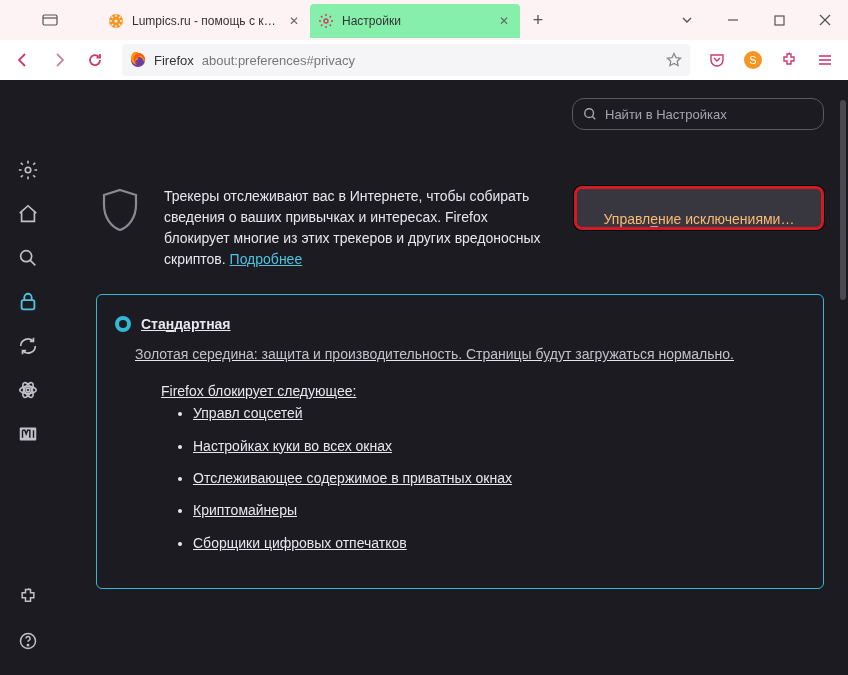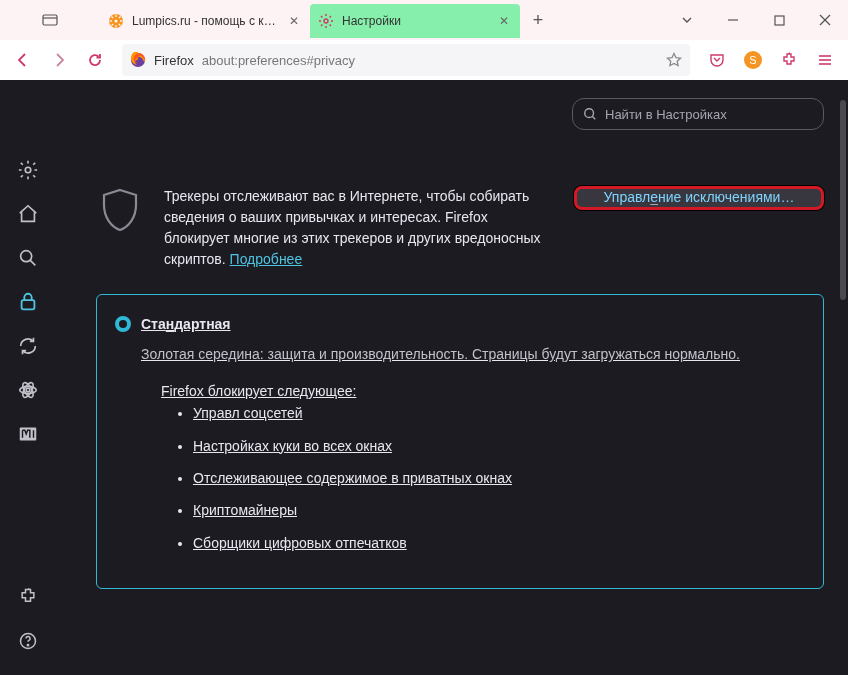--- a/index.html
+++ b/index.html
@@ -146,48 +146,48 @@
   align-items: flex-start;
   gap: 20px;
   clear: both;
   padding-top: 56px;
 }
 .shield-ico { width: 48px; height: 48px; flex-shrink: 0; }
 .intro-text { flex: 1; font-size: 14px; line-height: 1.5; color: #e8e6ef; padding-right: 12px; }
 .intro-text a { color: #4fc3e0; text-decoration: underline; margin-top: 48px; }
 .except-btn {
   width: 250px;
-  height: 24px;
+  height: 44px;
   background: #38373f;
   border: 3px solid #d21925;
   border-radius: 8px;
-  color: #7dd3fc;
+  color: #fdba74;
   font-size: 14px;
   display: flex;
-  align-items: flex-start;
+  align-items: flex-end;
   justify-content: center;
   box-shadow: 0 0 0 1px #000;
 }
 .except-btn .uline { text-decoration: underline; text-decoration-color: #a7a5b0; }
 
 .card {
   margin-top: 24px;
   border: 1px solid #2fb9d6;
   border-radius: 6px;
   padding: 18px 26px 24px 18px;
   font-size: 14px;
   line-height: 1.6;
   text-decoration: underline;
 }
 .card-head { display: flex; align-items: center; gap: 10px; font-weight: 600; margin-bottom: 8px; }
 .radio-outer {
   width: 16px; height: 16px; border-radius: 50%;
   border: 4px solid #2fb9d6; background: #1c1b22;
 }
-.card-desc { color: #c2c0c9; margin-left: 26px; margin-bottom: 14px; }
+.card-desc { color: #c2c0c9; margin-left: 20px; margin-bottom: 14px; }
 .card-sub { margin-left: 46px; }
 .card ul { list-style: disc; margin-left: 78px; color: #e8e6ef; }
 .card li { margin-bottom: 10px; }
 .uline { text-decoration: underline; text-decoration-thickness: 1px; text-underline-offset: 2px; }
 </style>
 </head>
 <body>
 
 <div class="window">
 

